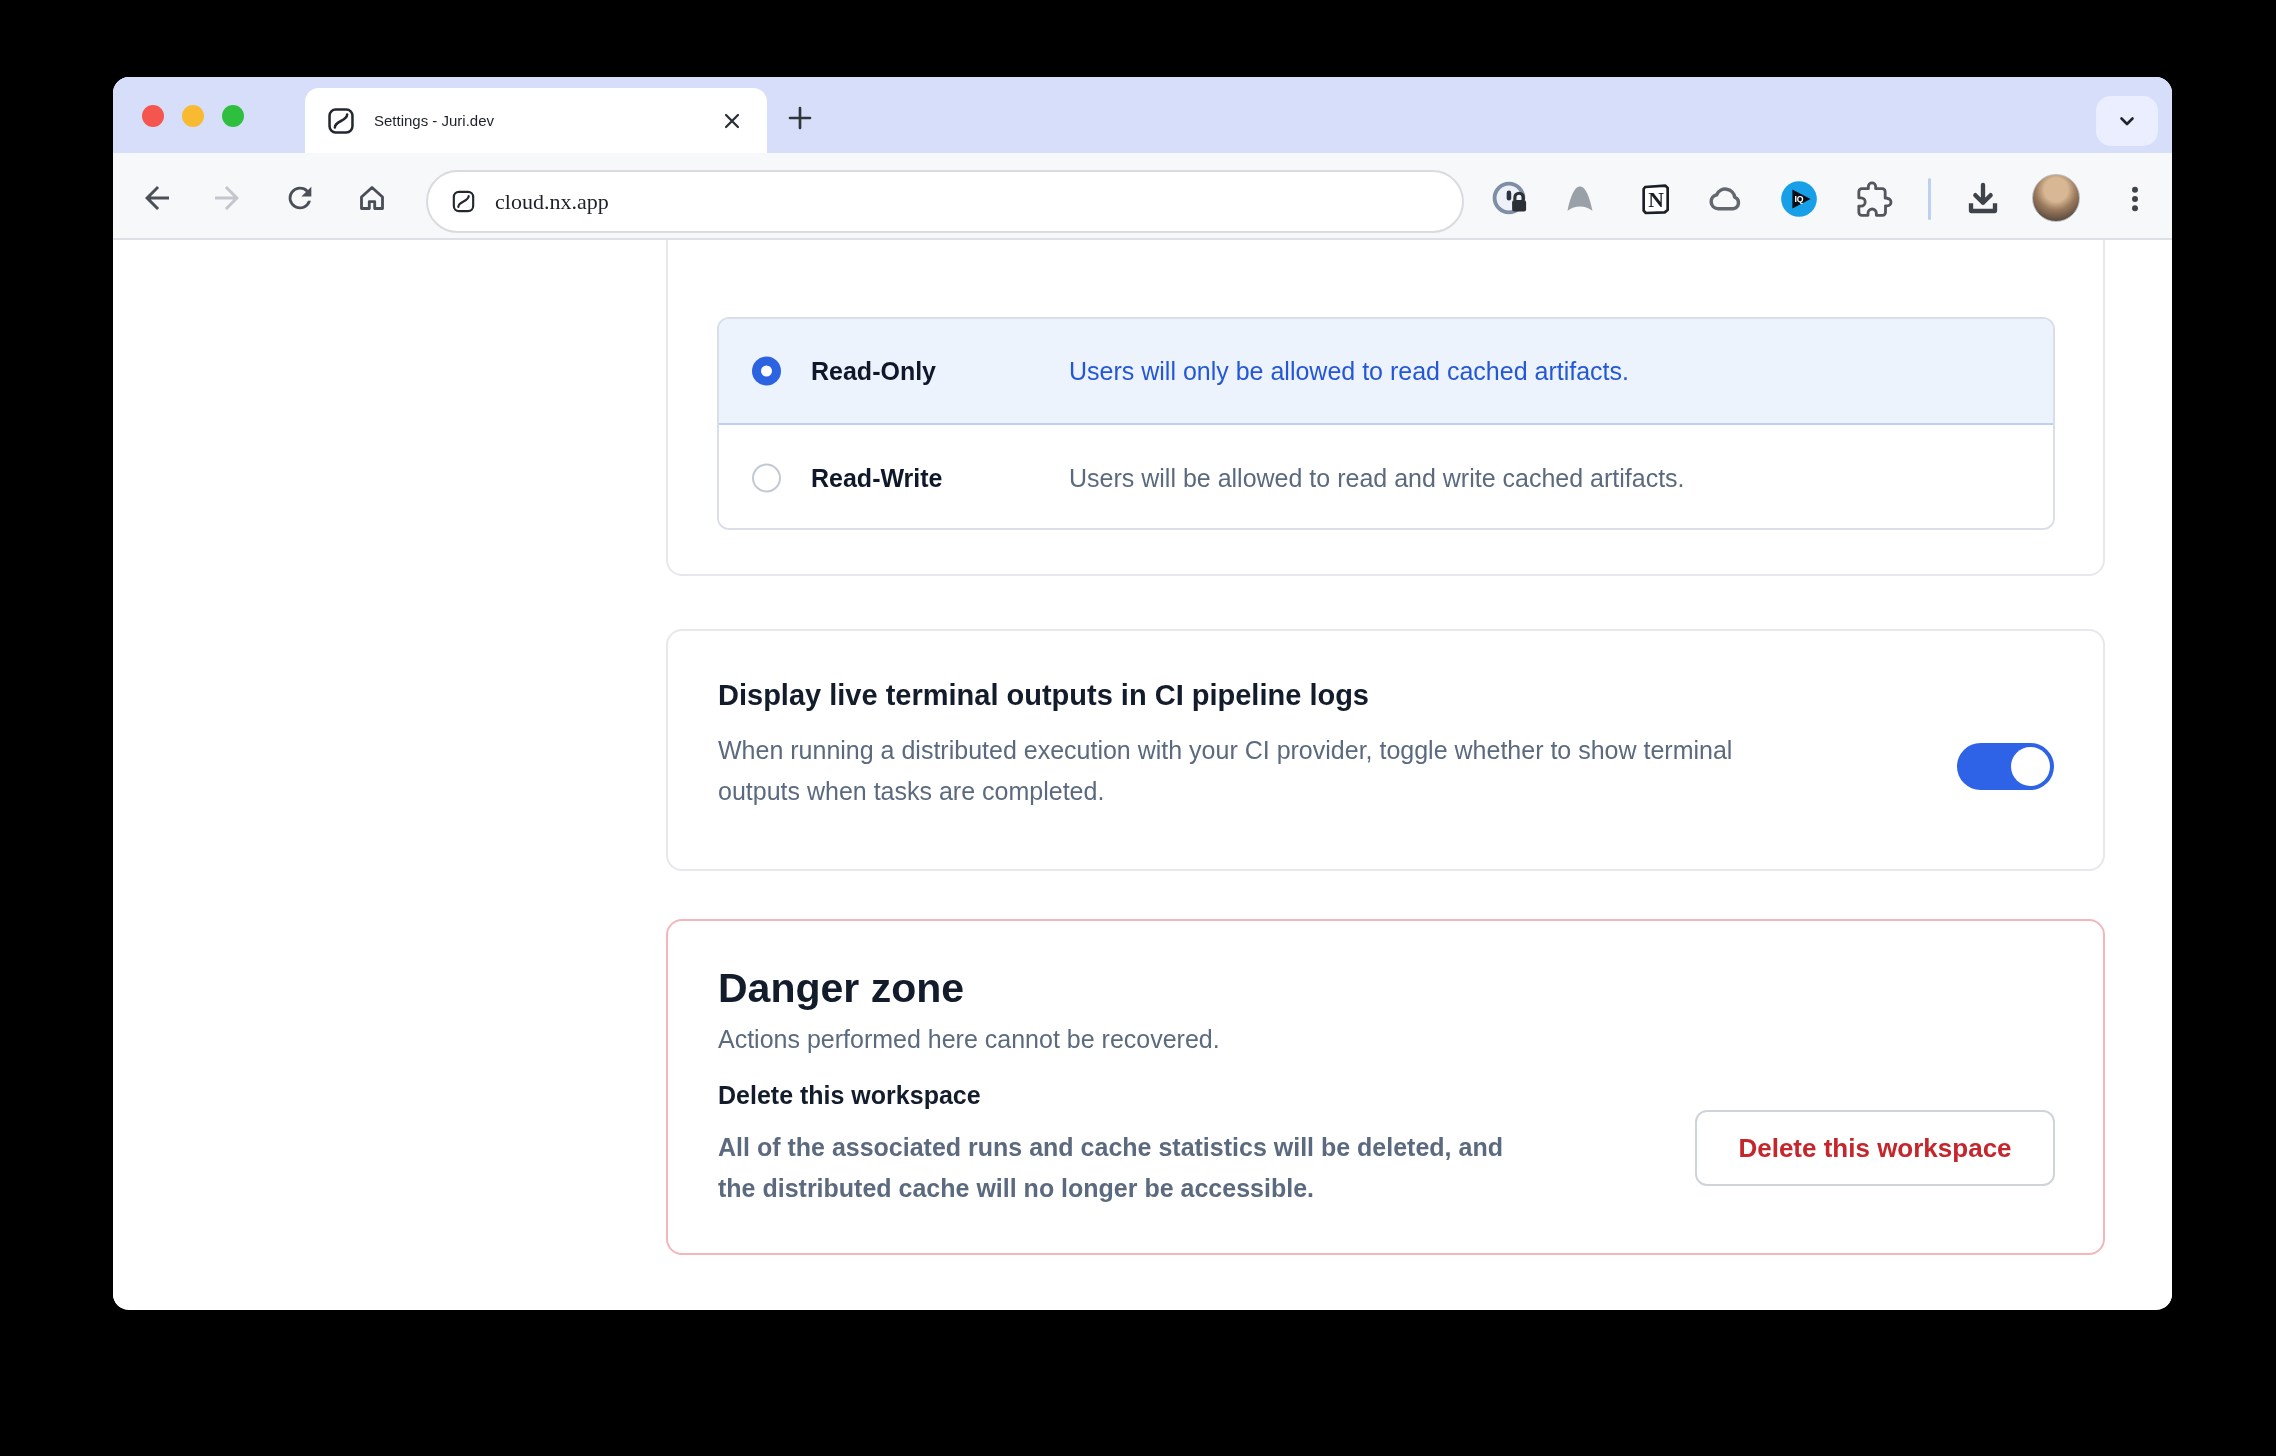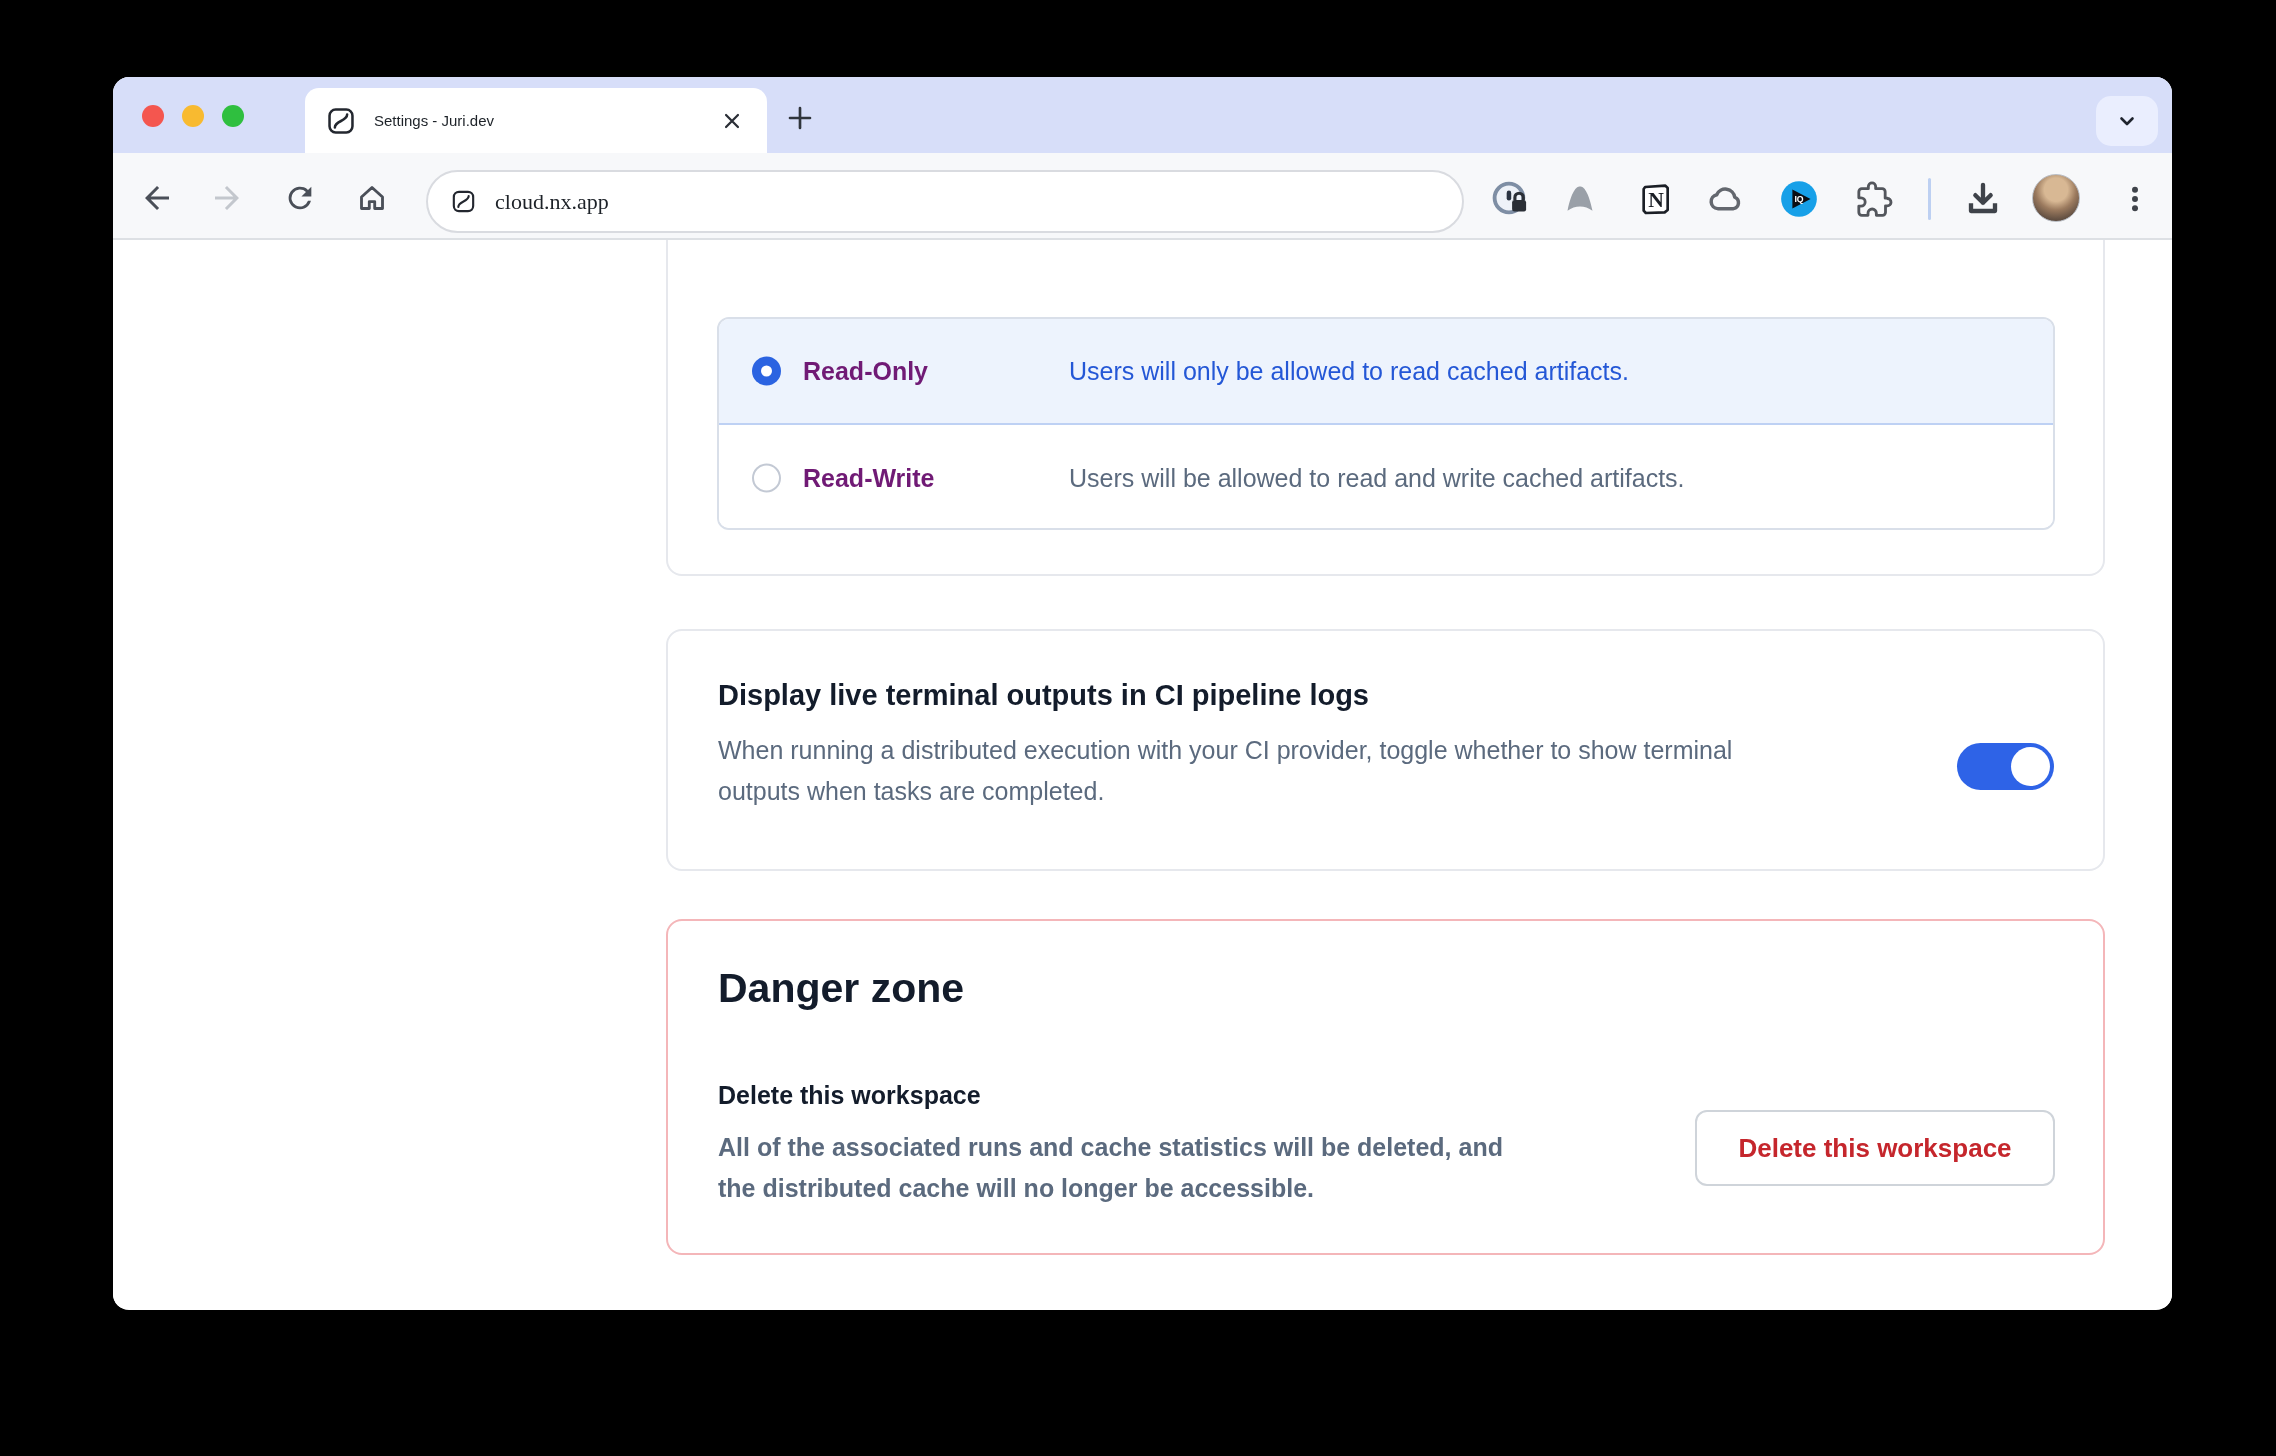--- a/index.html
+++ b/index.html
@@ -67,21 +67,21 @@
   .card-toggle{ top:389px; height:242px; }
   .card-danger{ top:679px; height:336px; border-color:#f4b6b9; }
 
   
   .radiobox { position:absolute; left:604px; top:77px; width:1338px; height:213px; border:2px solid #d9dfe9; border-radius:12px; overflow:hidden; }
   .radio-row { position:relative; height:105px; background:#fff; }
   .radio-row.selected { height:106px; background:#edf3fd; border-bottom:2px solid #bed1f4; }
   .radio-ctl { position:absolute; left:33px; top:50%; transform:translateY(-50%); width:29px; height:29px; border-radius:50%; border:2px solid #c3c9d4; background:#fff; }
   .radio-row.selected .radio-ctl { border:none; background:#2b63e1; }
   .radio-row.selected .radio-ctl::after { content:""; position:absolute; left:9px; top:9px; width:11px; height:11px; border-radius:50%; background:#fff; }
-  .radio-label { position:absolute; left:84px; top:50%; transform:translateY(-50%); font-size:25px; font-weight:700; color:#701a75; }
+  .radio-label { position:absolute; left:92px; top:50%; transform:translateY(-50%); font-size:25px; font-weight:700; color:#0f172a; }
   .radio-desc  { position:absolute; left:350px; top:50%; transform:translateY(-50%); font-size:25px; color:#5b6a7e; }
   .radio-row.selected .radio-desc { color:#2457d6; }
 
   
   .tc-title { position:absolute; left:50px; top:48px; font-size:29px; font-weight:700; color:#131c2b; }
   .tc-desc  { position:absolute; left:50px; top:99px; font-size:25px; line-height:41px; color:#5b6a7e; }
   .toggle { position:absolute; left:1289px; top:112px; width:97px; height:47px; border-radius:24px; background:#c7ccd6; }
   .toggle.on { background:#2e63e7; }
   .toggle .knob { position:absolute; top:4px; left:4px; width:39px; height:39px; border-radius:50%; background:#fff; }
   .toggle.on .knob { left:auto; right:4px; }
@@ -256,20 +256,21 @@
         <div>When running a distributed execution with your CI provider, toggle whether to show terminal</div>
         <div>outputs when tasks are completed.</div>
       </div>
       <div class="toggle on">
         <span class="knob"></span>
       </div>
     </div>
 
     <div class="card card-danger">
       <div class="dz-title">Danger zone</div>
+      <div class="dz-sub">Actions performed here cannot be recovered.</div>
       <div class="dz-item">Delete this workspace</div>
       <div class="dz-desc">
         <div>All of the associated runs and cache statistics will be deleted, and</div>
         <div>the distributed cache will no longer be accessible.</div>
       </div>
       <button class="dz-button">Delete this workspace</button>
     </div>
 
   </div>
 </div>

